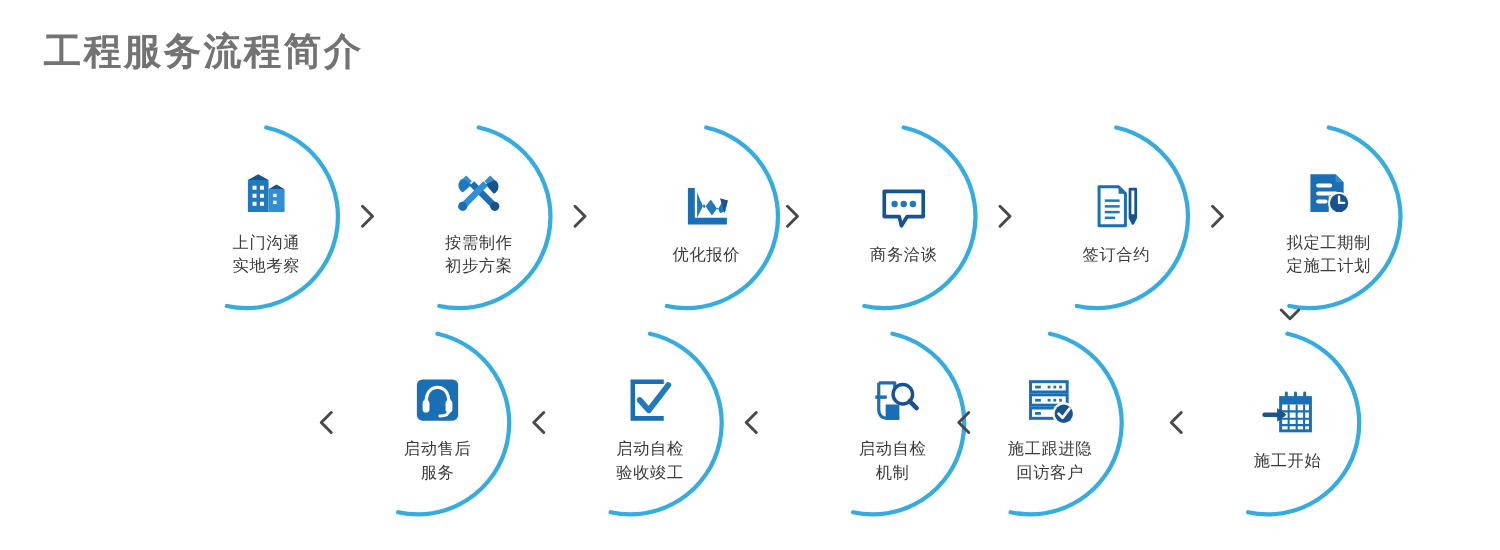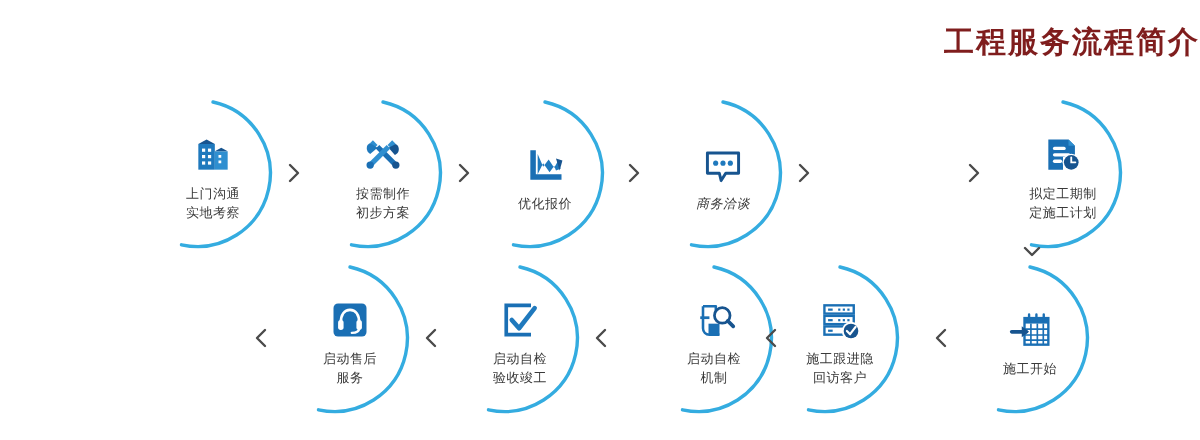--- a/index.html
+++ b/index.html
@@ -16,27 +16,28 @@
     height: 440px;
     background: #ffffff;
   }
 
   
   .page-title {
     position: absolute;
     top: 22px;
     left: 0;
     width: 1200px;
-    text-align: right;
+    text-align: left;
     font-size: 30px;
     font-weight: bold;
-    color: #7f1d1d;
+    color: #737373;
     letter-spacing: 2px;
     line-height: 40px;
     white-space: nowrap;
+    padding-left: 35px;
   }
 
   
   .row {
     position: absolute;
     left: 0;
     width: 1200px;
     height: 160px;
   }
   .row-top    { top: 95px; margin-left: 33px; }
@@ -158,21 +159,21 @@
           <div>初步方案</div>
         </div>
       </div>
     </div>
     <div class="chev chev-right" style="left:422px;">
       <svg width="18" height="24" viewBox="0 0 18 24">
           <path d="M5 4 L13 12 L5 20" fill="none" stroke="#4a4a4a" stroke-width="2.4" stroke-linecap="round" stroke-linejoin="round"></path>
         </svg>
     </div>
 
-    <div class="node" style="left:436px;">
+    <div class="node" style="left:456px;">
       <svg class="ring" viewBox="0 0 152 152">
         <path d="M 76 3 A 73 73 0 1 1 44.5 145.8" fill="none" stroke="#34ace0" stroke-width="3.4" stroke-linecap="round"></path>
       </svg>
       <div class="node-inner">
         <div class="icon-box">
           <svg width="44" height="44" viewBox="0 0 48 48">
             <path d="M8 8 L14 8 L14 34 L42 34 L42 40 L8 40 Z" fill="#1a6fb4"></path>
             <path d="M16 12 L22 26 L28 18 L34 27 L38 20 L41 28 L36 30 L34 25 L29 32 L22 22 L16 34 Z" fill="#1f79bd"></path>
             <path d="M36 17 L43 19 L40 30 Z" fill="#17548f"></path>
           </svg>
@@ -182,21 +183,21 @@
           <div></div>
         </div>
       </div>
     </div>
     <div class="chev chev-right" style="left:592px;">
       <svg width="18" height="24" viewBox="0 0 18 24">
           <path d="M5 4 L13 12 L5 20" fill="none" stroke="#4a4a4a" stroke-width="2.4" stroke-linecap="round" stroke-linejoin="round"></path>
         </svg>
     </div>
 
-    <div class="node" style="left:614px;font-style:italic;">
+    <div class="node" style="left:614px;">
       <svg class="ring" viewBox="0 0 152 152">
         <path d="M 76 3 A 73 73 0 1 1 44.5 145.8" fill="none" stroke="#34ace0" stroke-width="3.4" stroke-linecap="round"></path>
       </svg>
       <div class="node-inner">
         <div class="icon-box">
           <svg width="44" height="44" viewBox="0 0 48 48">
             <path d="M7 11 L41 11 L41 33 L27 33 L22 41 L20 33 L7 33 Z" fill="none" stroke="#17548f" stroke-width="3.2" stroke-linejoin="round"></path>
             <circle cx="16" cy="22" r="2.8" fill="#1f79bd"></circle>
             <circle cx="24" cy="22" r="2.8" fill="#1f79bd"></circle>
             <circle cx="32" cy="22" r="2.8" fill="#1f79bd"></circle>
@@ -207,20 +208,43 @@
           <div></div>
         </div>
       </div>
     </div>
     <div class="chev chev-right" style="left:762px;">
       <svg width="18" height="24" viewBox="0 0 18 24">
           <path d="M5 4 L13 12 L5 20" fill="none" stroke="#4a4a4a" stroke-width="2.4" stroke-linecap="round" stroke-linejoin="round"></path>
         </svg>
     </div>
 
+    <div class="node" style="left:784px;">
+      <svg class="ring" viewBox="0 0 152 152">
+        <path d="M 76 3 A 73 73 0 1 1 44.5 145.8" fill="none" stroke="#34ace0" stroke-width="3.4" stroke-linecap="round"></path>
+      </svg>
+      <div class="node-inner">
+        <div class="icon-box">
+          <svg width="44" height="44" viewBox="0 0 48 48">
+            <path d="M9 7 L26 7 L32 13 L32 41 L9 41 Z" fill="none" stroke="#1a6fb4" stroke-width="2.6" stroke-linejoin="round"></path>
+            <path d="M26 7 L26 13 L32 13 Z" fill="#1a6fb4"></path>
+            <rect x="14" y="18" width="13" height="2.2" fill="#1f79bd"></rect>
+            <rect x="14" y="23" width="13" height="2.2" fill="#1f79bd"></rect>
+            <rect x="14" y="28" width="13" height="2.2" fill="#1f79bd"></rect>
+            <rect x="14" y="33" width="9" height="2.2" fill="#1f79bd"></rect>
+            <path d="M36 9 L41 9 L41 34 L38.5 39 L36 34 Z" fill="none" stroke="#17548f" stroke-width="2.4" stroke-linejoin="round"></path>
+            <path d="M36 31 L41 31 L41 34 L38.5 39 L36 34 Z" fill="#17548f"></path>
+          </svg>
+        </div>
+        <div class="node-label">
+          <div>签订合约</div>
+          <div></div>
+        </div>
+      </div>
+    </div>
     <div class="chev chev-right" style="left:932px;">
       <svg width="18" height="24" viewBox="0 0 18 24">
           <path d="M5 4 L13 12 L5 20" fill="none" stroke="#4a4a4a" stroke-width="2.4" stroke-linecap="round" stroke-linejoin="round"></path>
         </svg>
     </div>
 
     <div class="node" style="left:954px;">
       <svg class="ring" viewBox="0 0 152 152">
         <path d="M 76 3 A 73 73 0 1 1 44.5 145.8" fill="none" stroke="#34ace0" stroke-width="3.4" stroke-linecap="round"></path>
       </svg>

